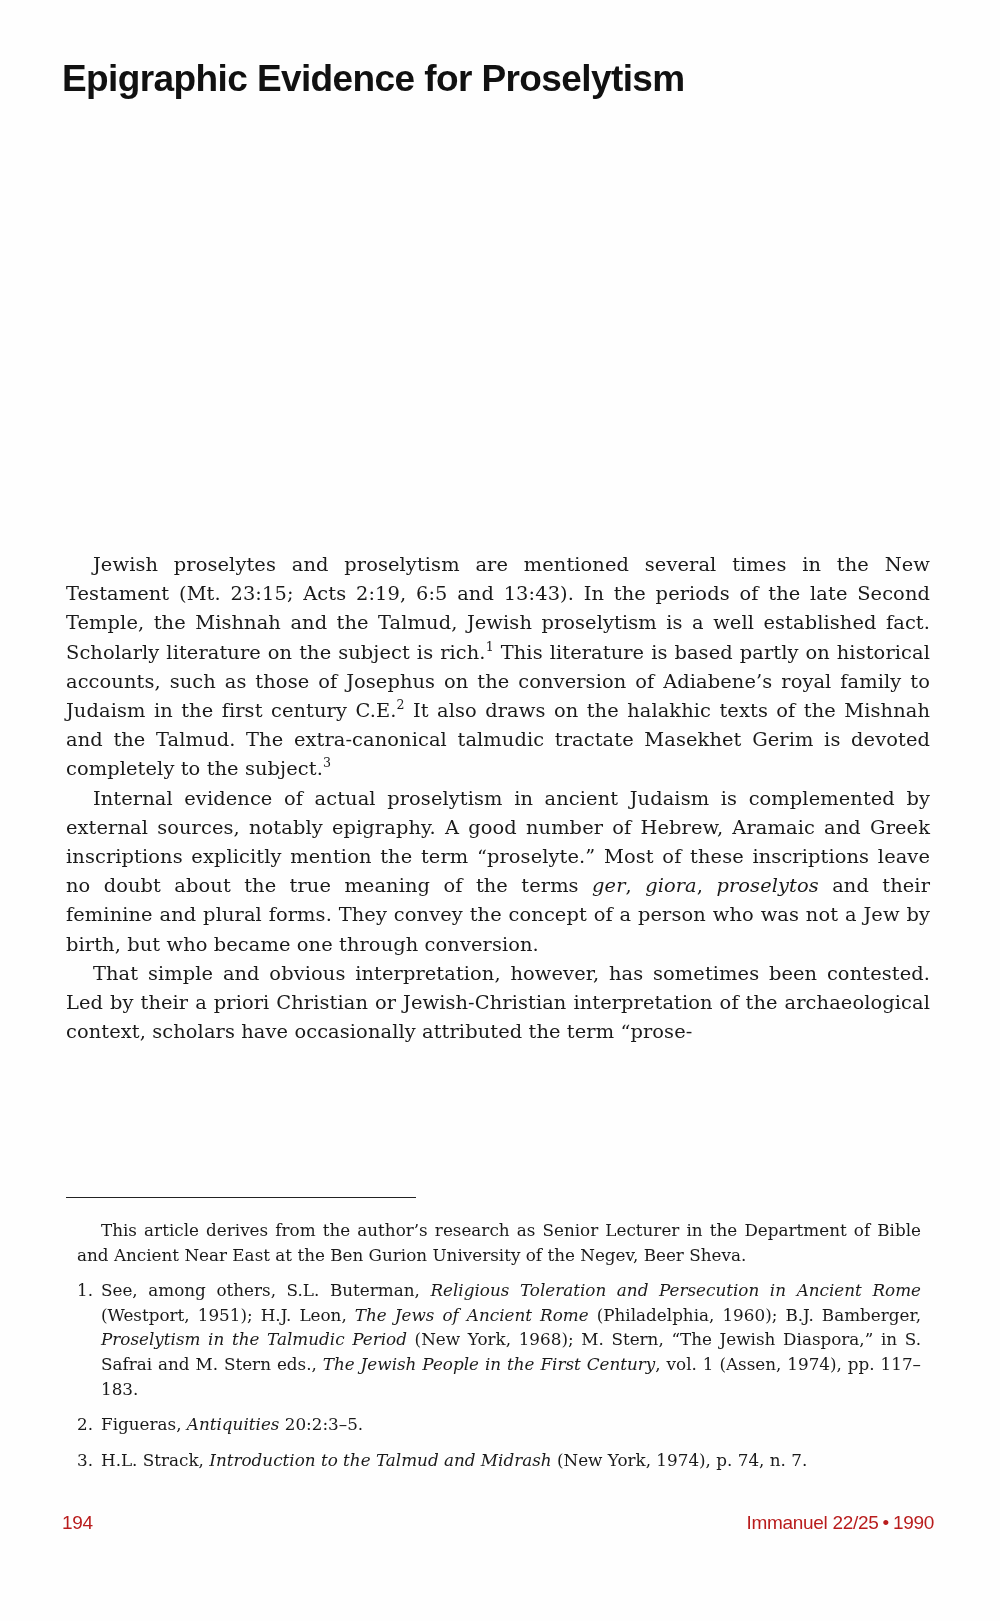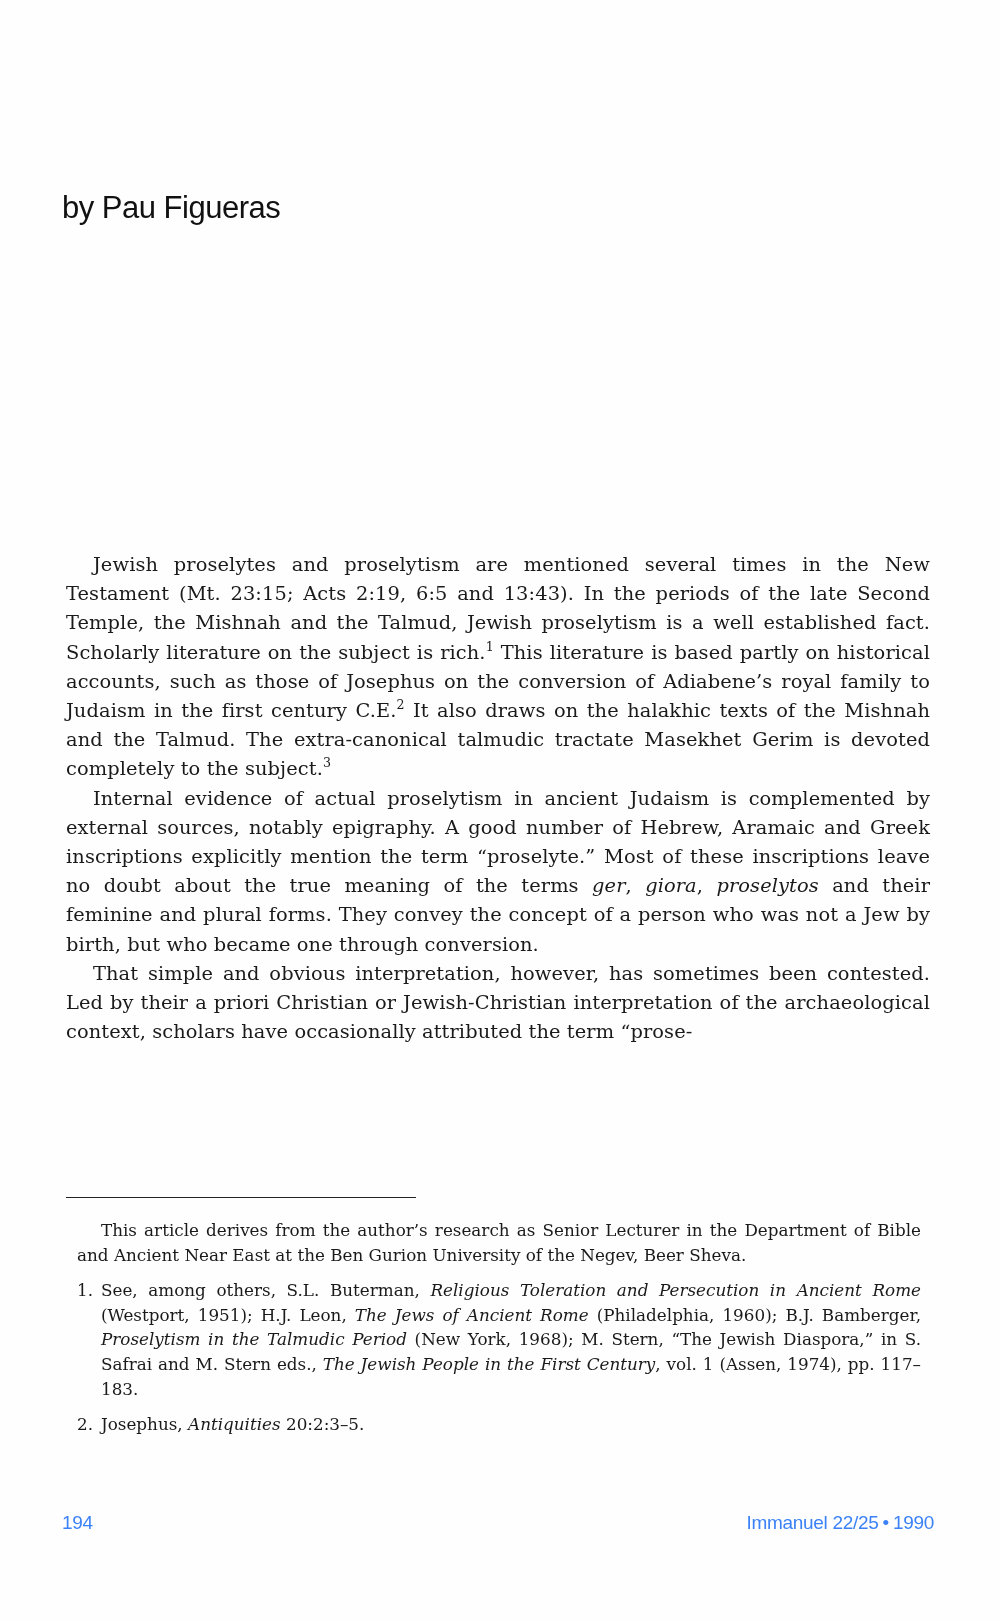--- a/index.html
+++ b/index.html
@@ -30,34 +30,33 @@
       text-align: justify; color: #1a1a1a;
     }
     .notes p { margin: 11px; }
     .notes .intro { text-indent: 24px; margin-bottom: 3px; }
     .notes .fn { padding-left: 24px; text-indent: -24px; margin-bottom: 3px; }
     .notes .fn .num { display: inline-block; width: 24px; text-indent: 0; }
     i { font-style: italic; }
     .footer {
       position: absolute; left: 62px; top: 1512px; width: 872px;
       font-family: "Liberation Sans", sans-serif; font-size: 19px; letter-spacing: -0.3px;
-      color: #3b82f6; display: flex; justify-content: space-between;
+      color: #b91c1c; display: flex; justify-content: space-between;
     }
     .bullet { padding: 0 4px; }
   </style>
 </head>
 <body>
 
 <div class="page">
 
   <h1 class="title">
-    <br>
+    <span>Epigraphic Evidence for Proselytism</span><br>
   </h1>
 
-  <p class="byline">by Pau Figueras</p>
 
   <div class="body">
     <p>
       <span>Jewish proselytes and proselytism are mentioned several times in the New Testament (Mt. 23:15; Acts 2:19, 6:5 and 13:43). In the periods of the late Second Temple, the Mishnah and the Talmud, Jewish proselytism is a well established fact. Scholarly literature on the subject is rich.</span><sup>1</sup><span> This literature is based partly on historical accounts, such as those of Josephus on the conversion of Adia­bene’s royal family to Judaism in the first century C.E.</span><sup>2</sup><span> It also draws on the halakhic texts of the Mishnah and the Talmud. The extra-canonical talmudic tractate Masekhet Gerim is devoted completely to the subject.</span><sup>3</sup>
     </p>
     <p>
       <span>Internal evidence of actual proselytism in ancient Judaism is complement­ed by external sources, notably epigraphy. A good number of Hebrew, Ara­maic and Greek inscriptions explicitly mention the term “proselyte.” Most of these inscriptions leave no doubt about the true meaning of the terms </span><i>ger</i><span>, </span><i>giora</i><span>, </span><i>proselytos</i><span> and their feminine and plural forms. They convey the con­cept of a person who was not a Jew by birth, but who became one through conversion.</span>
     </p>
     <p>
       <span>That simple and obvious interpretation, however, has sometimes been con­tested. Led by their a priori Christian or Jewish-Christian interpretation of the archaeological context, scholars have occasionally attributed the term “prose-</span>
@@ -67,23 +66,26 @@
   <div class="rule"></div>
 
   <div class="notes">
     <p class="intro">This article derives from the author’s research as Senior Lecturer in the Department of Bible and Ancient Near East at the Ben Gurion University of the Negev, Beer Sheva.</p>
 
     <p class="fn">
       <span class="num">1.</span><span>See, among others, S.L. Buterman, </span><i>Religious Toleration and Persecution in Ancient Rome</i><span> (Westport, 1951); H.J. Leon, </span><i>The Jews of Ancient Rome</i><span> (Philadelphia, 1960); B.J. Bamberger, </span><i>Proselytism in the Talmudic Period</i><span> (New York, 1968); M. Stern, “The Jewish Diaspora,” in S. Safrai and M. Stern eds., </span><i>The Jewish People in the First Cen­tury</i><span>, vol. 1 (Assen, 1974), pp. 117–183.</span>
     </p>
 
     <p class="fn">
-      <span class="num">2.</span><span>Josephus, </span><i>Antiquities</i><span> 20:2:3–5.</span>
+      <span class="num">2.</span><span>Figueras, </span><i>Antiquities</i><span> 20:2:3–5.</span>
     </p>
 
+    <p class="fn">
+      <span class="num">3.</span><span>H.L. Strack, </span><i>Introduction to the Talmud and Midrash</i><span> (New York, 1974), p. 74, n. 7.</span>
+    </p>
   </div>
 
   <div class="footer">
     <span>194</span>
     <span><span>Immanuel 22/25</span><span class="bullet">•</span><span>1990</span></span>
   </div>
 
 </div>
 
 </body></html>

